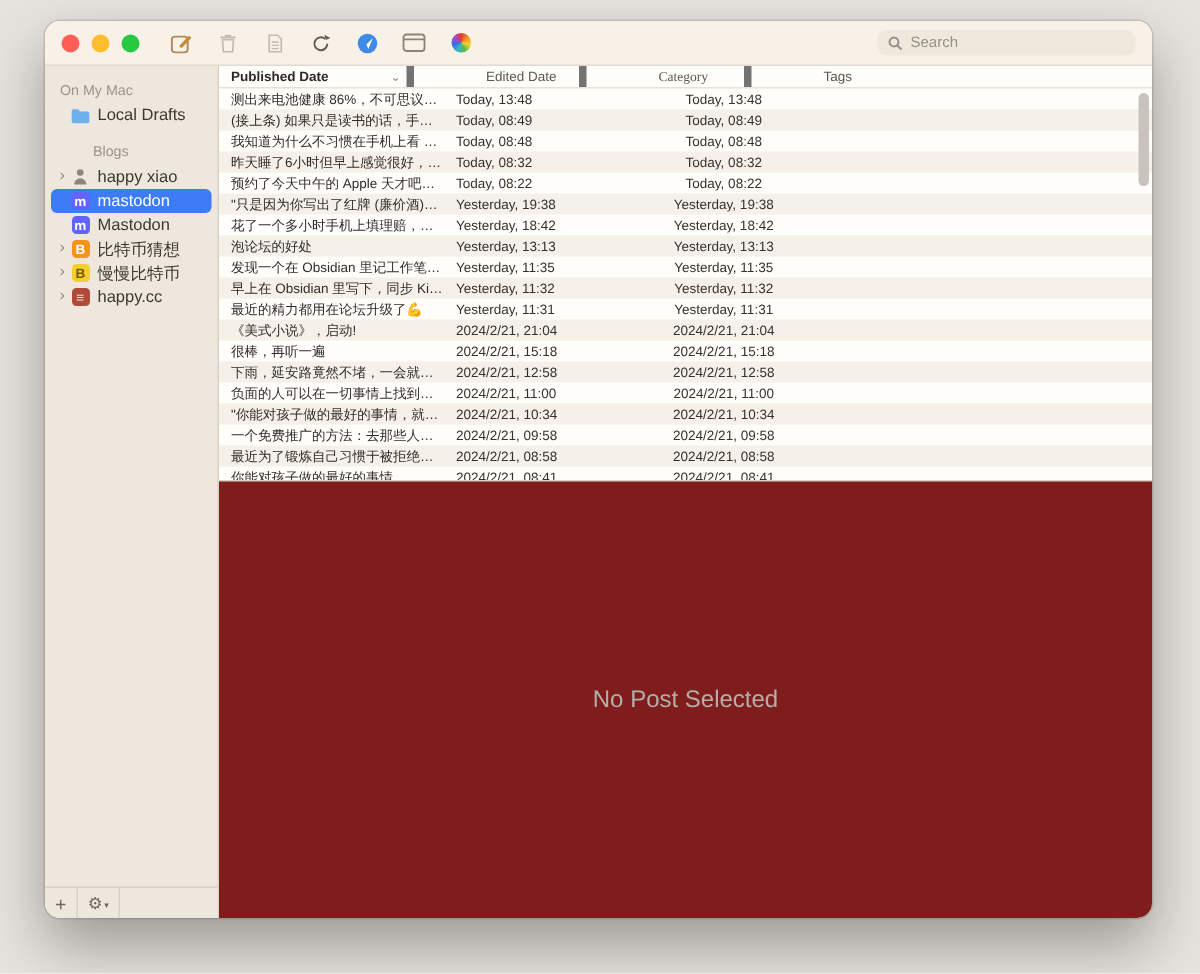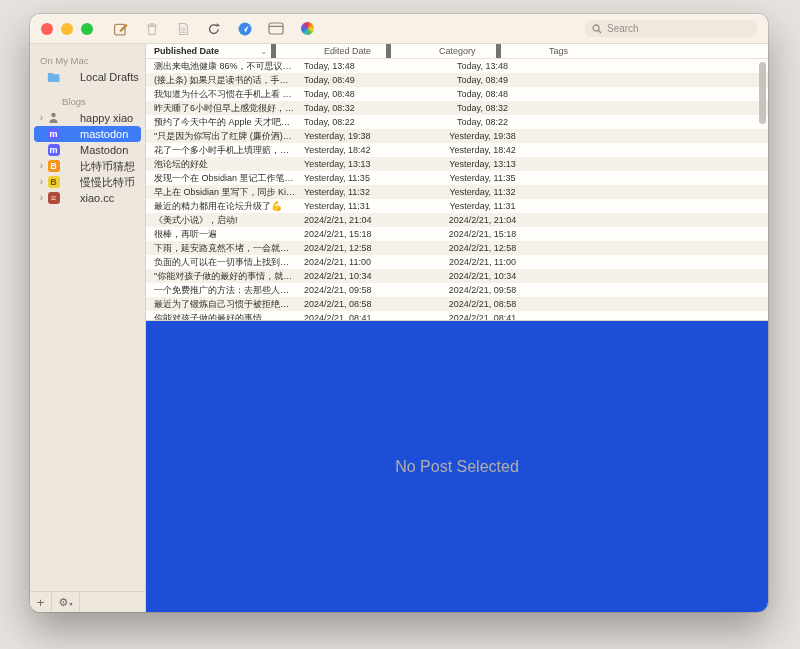--- a/index.html
+++ b/index.html
@@ -31,50 +31,50 @@
   .sb-header.later { margin-top:9px;padding-left:32px; }
   .sb-item { display:flex; align-items:center; height:16px; margin:0 4px; border-radius:4px;
     font-size:11px; color:#3b382f; padding-left:2px; }
   .sb-item.selected { background:#3d7bf7; color:#fff; }
   .disc { width:11px; text-align:center; font-size:10px; color:#8d877b; flex:0 0 auto; line-height:1; }
   .sb-item.selected .disc { color:#d4e2ff; }
   .sb-icon { width:13px; height:13px; margin-right:5px; flex:0 0 auto;
     display:flex; align-items:center; justify-content:center; }
   .badge { width:12px; height:12px; border-radius:3px; font-size:9px; font-weight:bold;
     display:flex; align-items:center; justify-content:center; line-height:1; }
-  .sb-label { white-space:nowrap; overflow:hidden;margin-left:15px; }
+  .sb-label { white-space:nowrap; overflow:hidden; }
   .sidebar-footer { position:absolute; bottom:0; left:0; right:0; height:21px;
     border-top:1px solid #d9d2c6; display:flex; align-items:stretch; background:#ede7de; }
   .sf-btn { display:flex; align-items:center; justify-content:center;
     border-right:1px solid #d9d2c6; color:#6f6a60; }
   .sf-add { width:22px; font-size:13px; }
   .sf-gear { width:28px; font-size:11px; gap:1px; }
   .caret { font-size:6px; color:#6f6a60; margin-top:2px; }
   
   .main { flex:1; display:flex; flex-direction:column; background:#fffefb; min-width:0; position:relative; }
   .thead { flex:0 0 15px; display:flex; align-items:stretch; border-bottom:1px solid #e7e1d7;
     font-size:9px; color:#5c5850; background:#fffefb; }
   .th { padding-left:8px; display:flex; align-items:center; }
   .th + .th { border-left:5px solid #737373;padding-left:48px; }
   .c1 { width:150px; flex:0 0 150px; }
   .c2 { width:125px; flex:0 0 125px; }
   .c3 { width:115px; flex:0 0 115px;text-align:center; }
-  .c4 { width:110px; flex:0 0 110px; }
+  .c4 { width:110px; flex:0 0 110px;font-family:Liberation Serif, serif; }
   .c5 { flex:1; min-width:0;text-align:center; }
   .th.sorted { font-weight:bold; color:#2b2925; justify-content:space-between; padding-right:4px; }
   .sortglyph { color:#8d877b; font-weight:normal; font-size:8px; }
   .tbody { flex:0 0 261px; overflow:hidden; }
   .tr { display:flex; height:14px; align-items:center; font-size:9px; color:#35322c; }
   .tr:nth-child(even) { background:#f5f0e8; }
   .td { padding-left:8px; white-space:nowrap; overflow:hidden; }
   .td.c1 { text-overflow:ellipsis; color:#2f2d29; }
   .scrollthumb { position:absolute; top:18px; right:2px; width:7px; height:62px;
     border-radius:3.5px; background:#c8c3bc; }
   .detail { flex:1; border-top:1px solid #d9d2c6; display:flex; align-items:center;
-    justify-content:center; background:#1d4ed8; }
+    justify-content:center; background:#7f1d1d; }
   .empty-msg { font-size:16px; color:#b3afa8; }
 </style>
 </head>
 <body>
 
 <div class="page">
   <div class="window">
 
     <div class="toolbar">
       <div class="traffic">
@@ -185,21 +185,21 @@
               <span class="sb-icon">
                 <span class="badge" style="background: rgb(242, 207, 48); color: rgb(122, 91, 0);">B</span>
               </span>
               <span class="sb-label">慢慢比特币</span>
             </div>
             <div class="sb-item">
               <span class="disc">›</span>
               <span class="sb-icon">
                 <span class="badge" style="background: rgb(176, 74, 58); color: rgb(245, 217, 200);">≡</span>
               </span>
-              <span class="sb-label">xiao.cc</span>
+              <span class="sb-label">happy.cc</span>
             </div>
           </div>
         <div class="sidebar-footer">
           <div class="sf-btn sf-add">+</div>
           <div class="sf-btn sf-gear">
             <span>⚙</span>
               <span class="caret">▾</span>
           </div>
         </div>
       </div>

